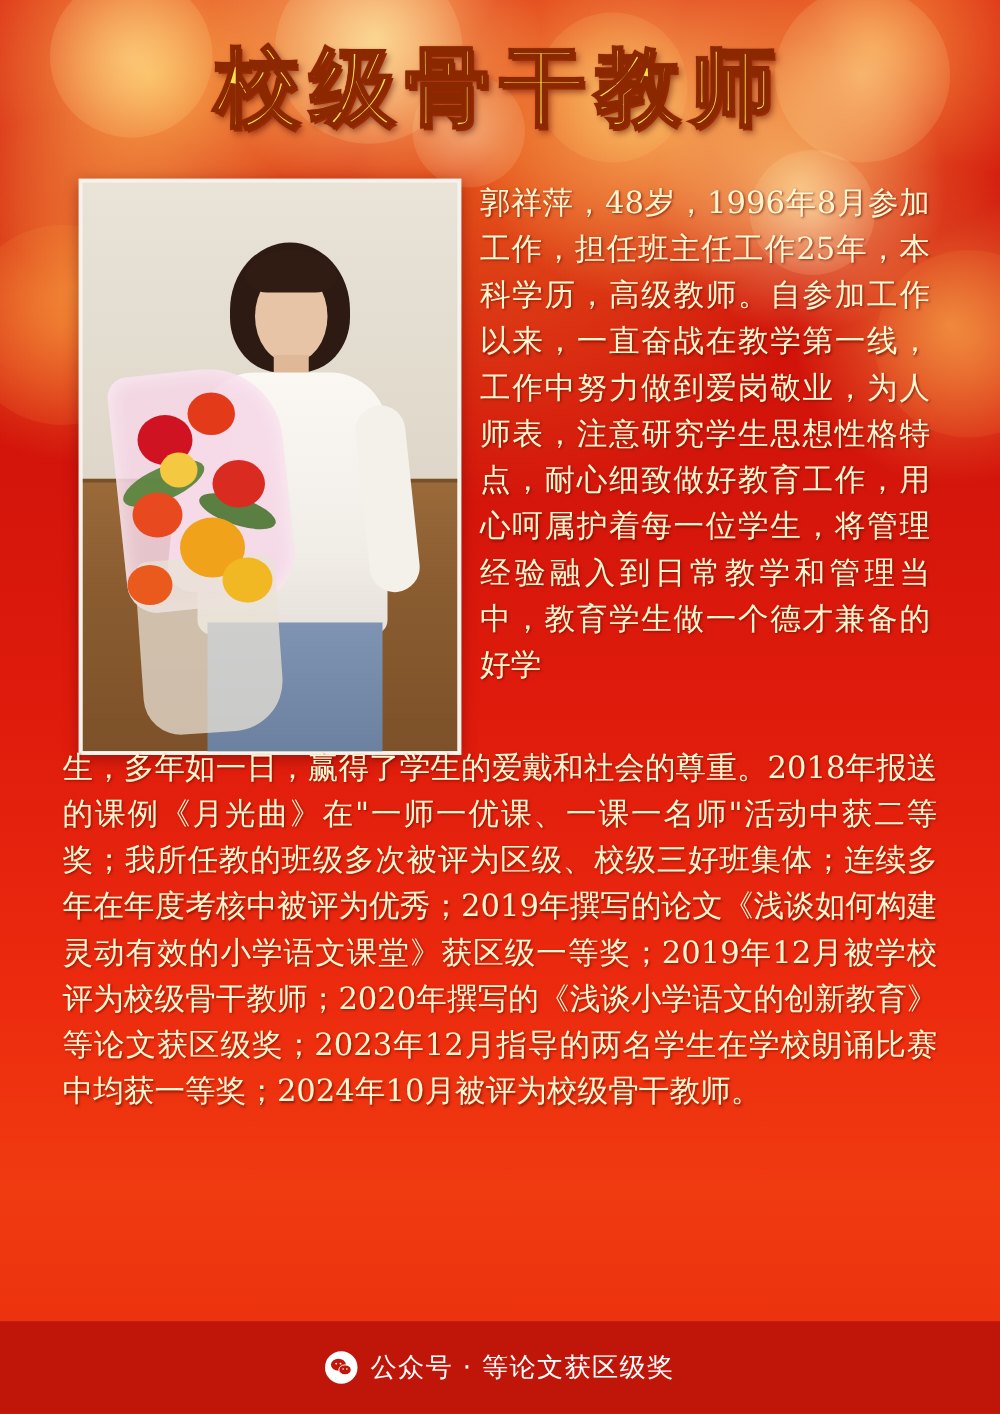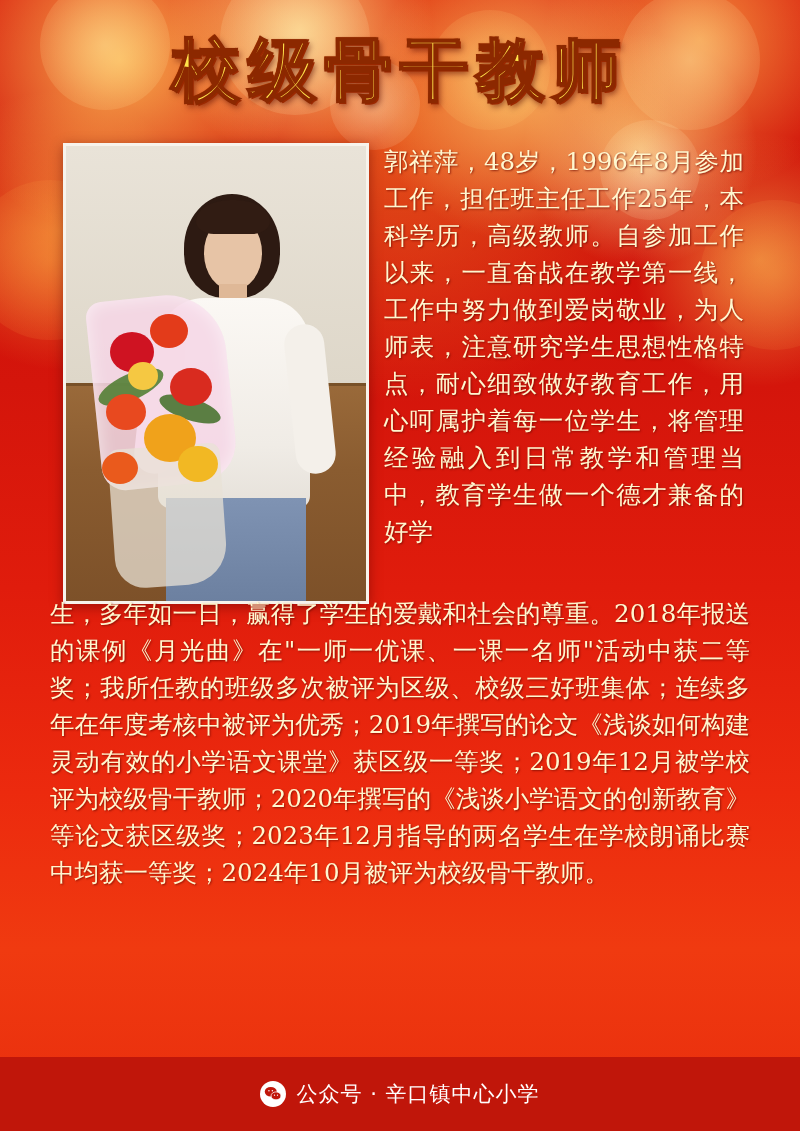--- a/index.html
+++ b/index.html
@@ -299,16 +299,16 @@
     <span id="wechat-icon">
       <svg width="18" height="18" viewBox="0 0 24 24" aria-hidden="true">
         <ellipse cx="9" cy="9" rx="8" ry="6.4" fill="#c0160a"></ellipse>
         <circle cx="6.6" cy="7.8" r="1" fill="#ffffff"></circle>
         <circle cx="11.2" cy="7.8" r="1" fill="#ffffff"></circle>
         <ellipse cx="16" cy="14.5" rx="6.6" ry="5.3" fill="#c0160a" stroke="#ffffff" stroke-width="1"></ellipse>
         <circle cx="14" cy="13.6" r="0.85" fill="#ffffff"></circle>
         <circle cx="18" cy="13.6" r="0.85" fill="#ffffff"></circle>
       </svg>
     </span>
-    <span id="footer-text">公众号 · 辛口镇中心小学</span>
+    <span id="footer-text">公众号 · 等论文获区级奖</span>
   </div>
 
 </div>
 
 </body></html>

